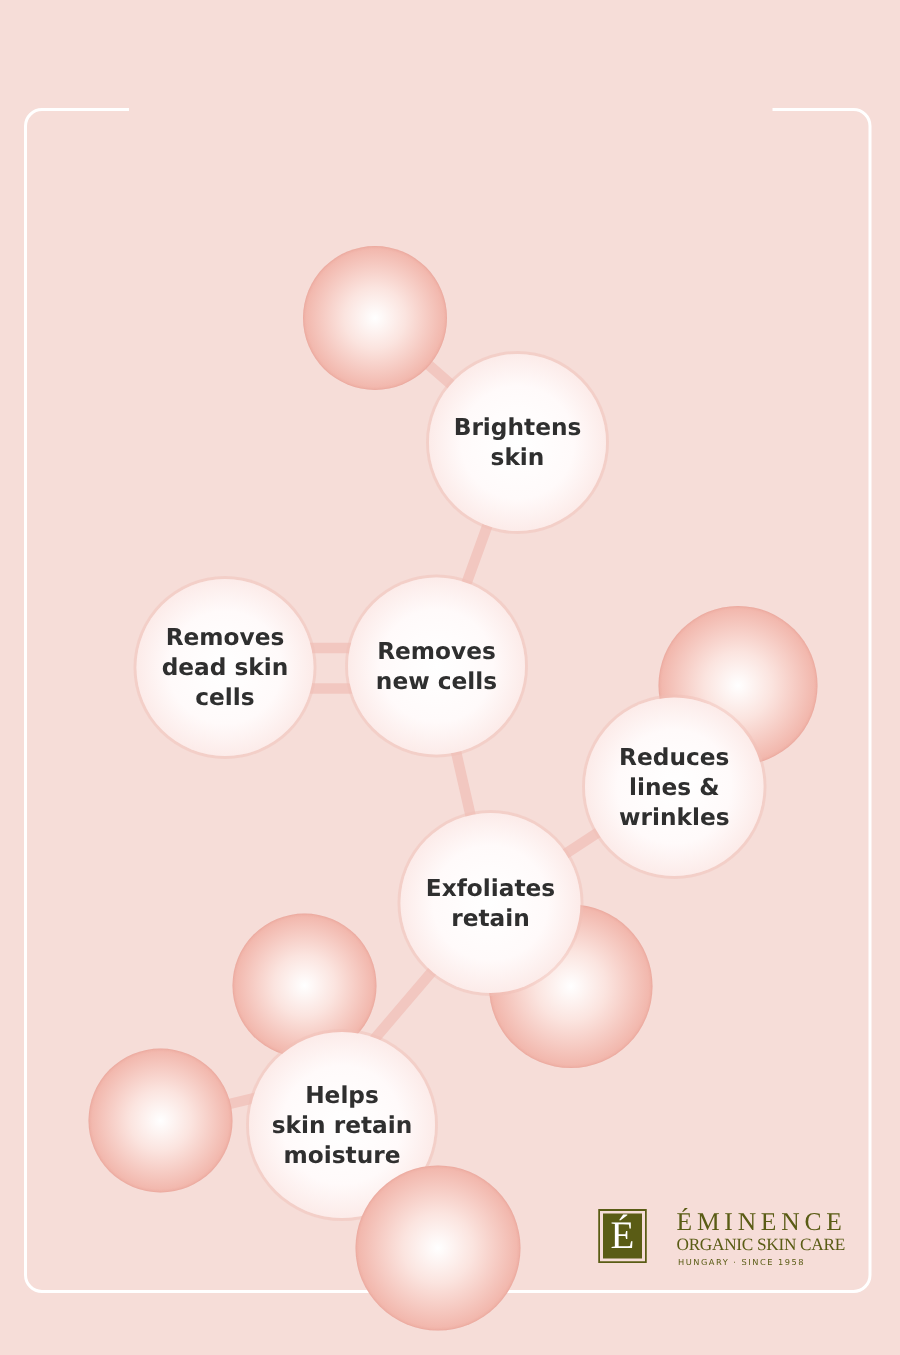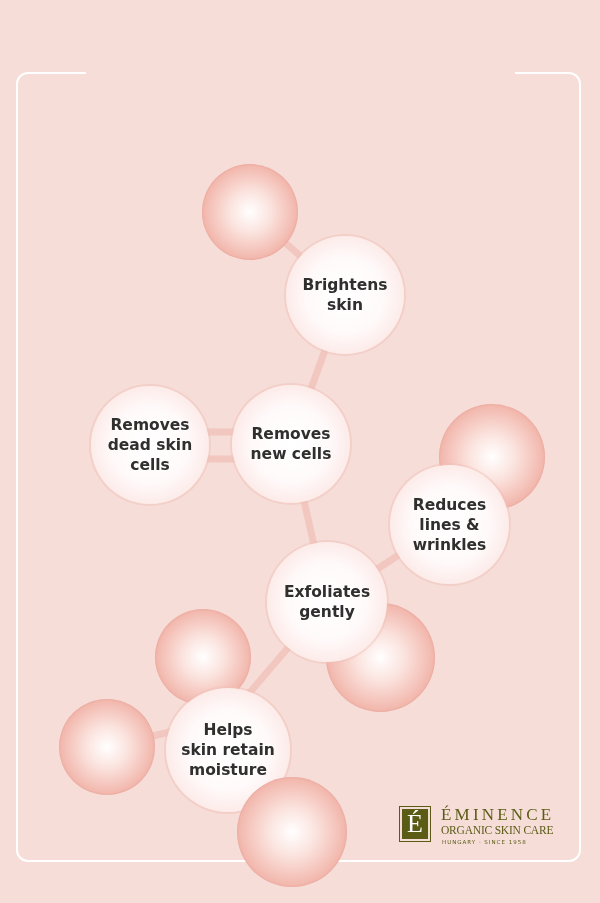--- a/index.html
+++ b/index.html
@@ -10,21 +10,21 @@
   svg.links { position:absolute; left:0; top:0; }
   .sphere { position:absolute; border-radius:50%;
     background: radial-gradient(circle at 50% 50%, #ffffff 0%, #fbe4df 30%, #f1b3a8 72%, #e8968a 100%);
     box-shadow: inset 0 0 2px rgba(200,100,90,0.3); }
   .bubble { position:absolute; border-radius:50%; display:flex; align-items:center; justify-content:center; text-align:center;
     background: radial-gradient(circle at 50% 50%, #ffffff 0%, #fffafa 45%, #fbe6e3 80%, #f3cfc9 100%);
     box-shadow: 0 0 0 2px rgba(240,190,182,0.45); box-sizing:border-box; }
   .bubble span { font-family:"DejaVu Sans", sans-serif; font-size:15.5px; line-height:20px; color:#2f2f2f; white-space:pre-line;font-weight:bold; }
   .logo { position:absolute; left:399px; top:806px; display:flex; align-items:flex-start; }
   .logo-box { width:32px; height:36px; background:#5a5c15; border:1.5px solid #5a5c15; box-shadow: inset 0 0 0 2px #f6ddd8, inset 0 0 0 3px #5a5c15; color:#fff; font-family:"Liberation Serif", serif; font-size:26px; display:flex; align-items:center; justify-content:center; box-sizing:border-box; }
-  .logo-text { margin-left:10px; color:#5a5c15; font-family:"Liberation Serif", serif; }
+  .logo-text { margin-left:20px; color:#5a5c15; font-family:"Liberation Serif", serif; }
   .logo-brand { font-size:17px; letter-spacing:3.2px; line-height:18px; }
   .logo-sub { font-size:11.5px; line-height:13px; font-weight:normal; letter-spacing:-0.2px; }
   .logo-tag { font-family:"DejaVu Sans", sans-serif; font-size:5.5px; letter-spacing:1px; margin-top:2px; margin-left:1px; }
 </style>
 </head>
 <body>
 
 <div class="frame"></div>
 <div class="frame-gap"></div>
 
@@ -64,21 +64,21 @@
   <span>Removes
 new cells</span>
 </div>
 <div class="bubble" style="left:390px;top:465px;width:119px;height:119px;">
   <span>Reduces
 lines &amp;
 wrinkles</span>
 </div>
 <div class="bubble" style="left:267px;top:542px;width:120px;height:120px;">
   <span>Exfoliates
-gently</span>
+retain</span>
 </div>
 <div class="bubble" style="left:166px;top:688px;width:124px;height:124px;">
   <span>Helps
 skin retain
 moisture</span>
 </div>
 
 <div class="sphere" style="left:237px;top:777px;width:110px;height:110px;"></div>
 
 <div class="logo">

